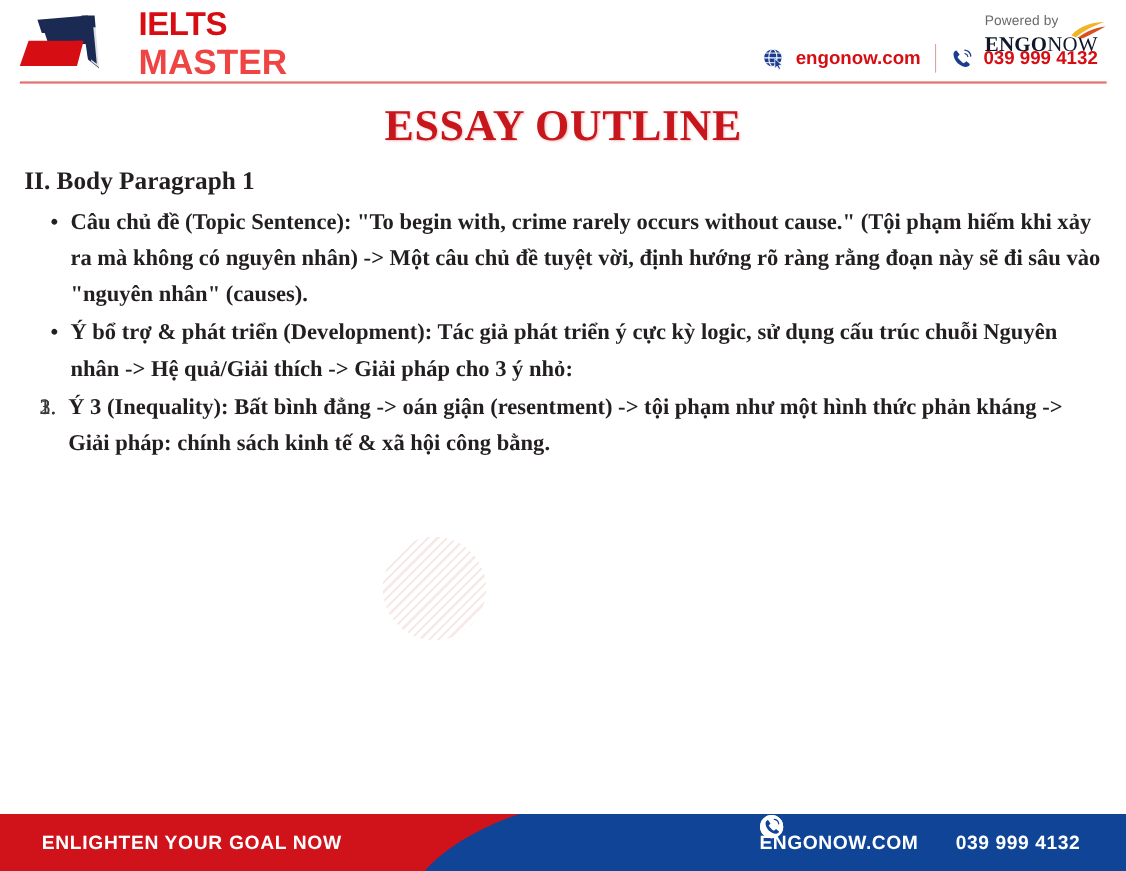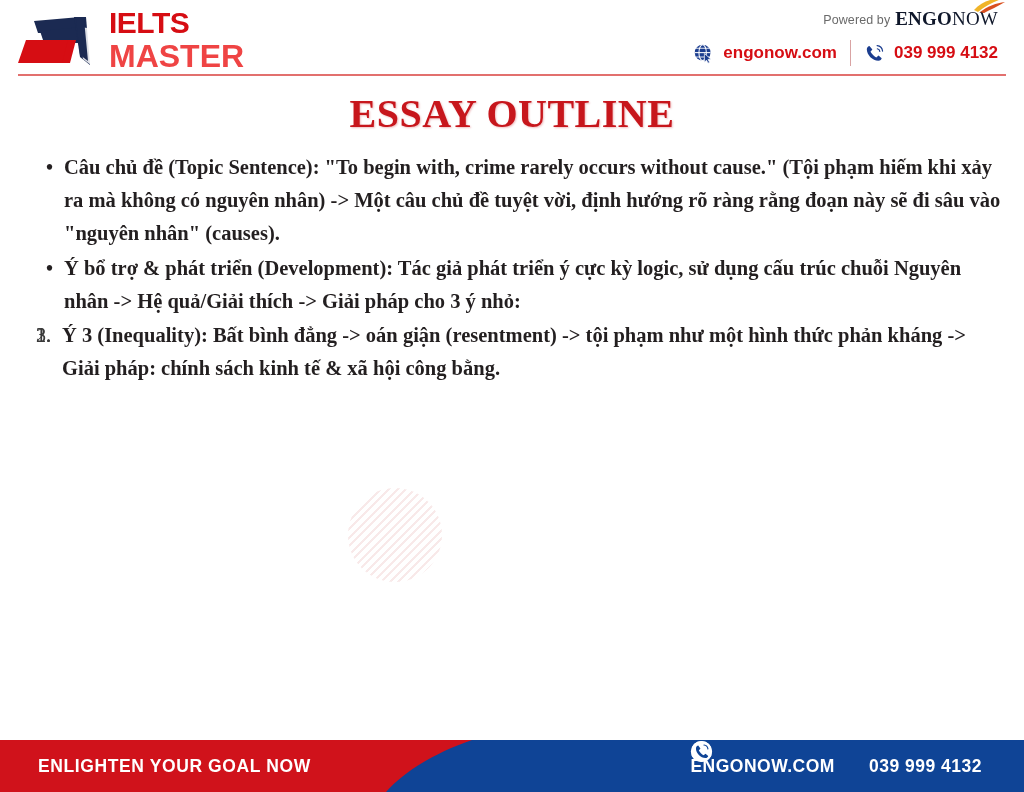--- a/index.html
+++ b/index.html
@@ -43,22 +43,22 @@
     position: relative;
     height: 82px;
     z-index: 2;
   }
 
   .logo-block {
     position: absolute;
     left: 18px;
     top: 8px;
     display: flex;
-    align-items: center;
-    gap: 7px;
+    align-items: flex-start;
+    gap: 24px;
   }
   .logo-mark { width: 84px; height: 58px; display: block; }
   .logo-words {
     display: flex;
     flex-direction: column;
     justify-content: center;
     line-height: 1;
     font-family: "Liberation Sans", sans-serif;
   }
   .logo-ielts {
@@ -74,23 +74,24 @@
     letter-spacing: 0px;
     margin-top: 2px;
     text-align: right;
   }
 
   .powered {
     position: absolute;
     right: 26px;
     top: 9px;
     display: flex;
-    align-items: center;
+    align-items: flex-start;
     gap: 5px;
     white-space: nowrap;
+    flex-direction: column;
   }
   .powered-label {
     font-family: "Liberation Sans", sans-serif;
     font-size: 12.5px;
     color: #6a6a6a;
     letter-spacing: 0.1px;
     padding-top: 3px;
   }
   .powered-brand {
     position: relative;
@@ -321,20 +322,21 @@
       </div>
     </div>
 
     <div class="header-rule"></div>
   </div>
 
   <div class="title">ESSAY OUTLINE</div>
 
   <div class="body-area">
 
+    <div class="section-heading">II. Body Paragraph 1</div>
 
     <ul class="outline">
 
       <li class="item bullet">
         <span>Câu chủ đề (Topic Sentence): "To begin with, crime rarely occurs without cause." (Tội phạm hiếm khi xảy ra mà không có nguyên nhân) -&gt; Một câu chủ đề tuyệt vời, định hướng rõ ràng rằng đoạn này sẽ đi sâu vào "nguyên nhân" (causes).</span>
       </li>
 
       <li class="item bullet">
         <span>Ý bổ trợ &amp; phát triển (Development): Tác giả phát triển ý cực kỳ logic, sử dụng cấu trúc chuỗi Nguyên nhân -&gt; Hệ quả/Giải thích -&gt; Giải pháp cho 3 ý nhỏ:</span>
       </li>

